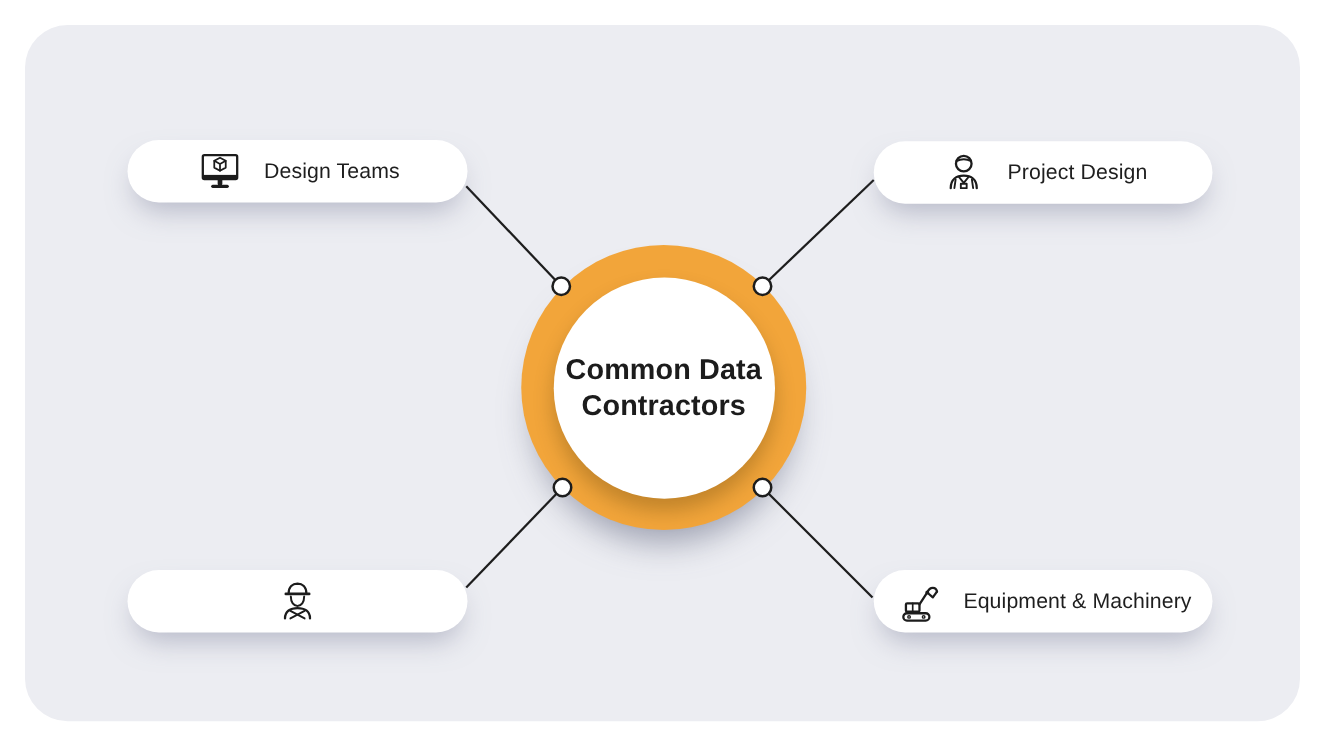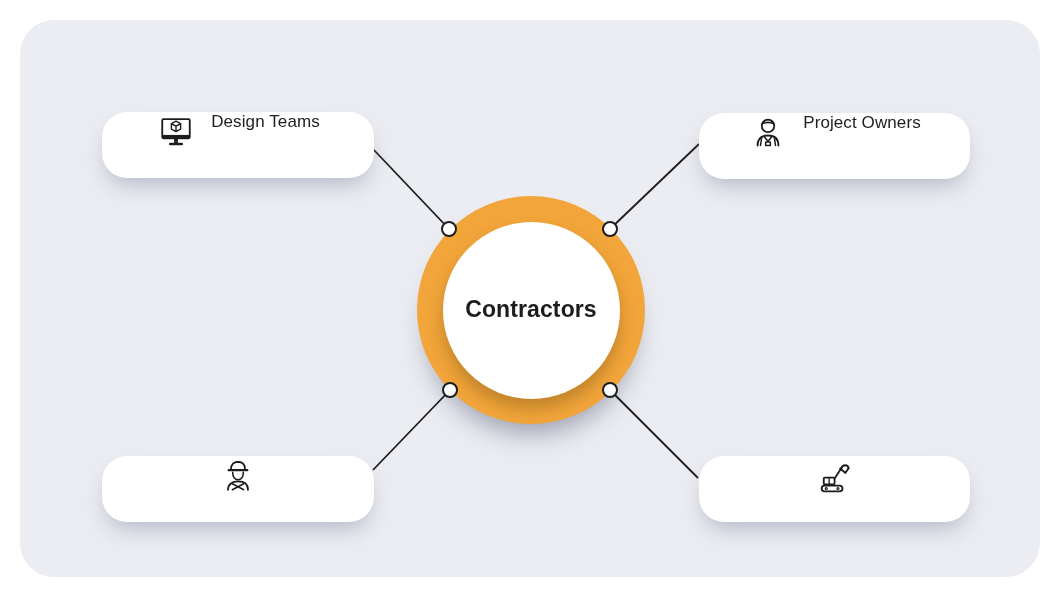--- a/index.html
+++ b/index.html
@@ -22,41 +22,42 @@
     display:flex; align-items:center; justify-content:center;
   }
   .hub-inner {
     width:177px; height:177px; border-radius:50%; background:#ffffff;
     box-shadow:0 10px 16px rgba(70,45,0,0.28);
     display:flex; flex-direction:column; align-items:center; justify-content:center;
     text-align:center; font-size:23px; font-weight:700; color:#1c1c1c; line-height:1.27;
     letter-spacing:0.1px;
   }
   .pill {
-    position:absolute; height:66px; background:#ffffff; border-radius:25px;
-    display:flex; justify-content:center; gap:15px; z-index:4;
+    position:absolute; height:50px; background:#ffffff; border-radius:25px;
+    display:flex; align-items:center; justify-content:center; gap:15px; z-index:4;
     box-shadow:0 12px 22px -6px rgba(125,130,155,0.5);
     color:#1e1e1e; font-size:17px; font-weight:500; letter-spacing:0.1px;
   }
   .pill .icon { display:flex; align-items:center; justify-content:center; width:40px; height:40px; }
   .pill .icon svg { display:block; stroke:#1c1c1c; fill:none; stroke-width:2.2; stroke-linecap:round; stroke-linejoin:round; }
   .pos-tl { left:102px; top:112px; width:272px; }
   .pos-tr { left:699px; top:113px; width:271px; }
   .pos-bl { left:102px; top:456px; width:272px; }
   .pos-br { left:699px; top:456px; width:271px; }
   .label { white-space:nowrap; }
 </style>
 </head>
 <body>
 
 <div class="stage">
   <div class="panel"></div>
 
   <div class="hub">
     <div class="hub-inner">
+      <span>Common Data</span>
       <span>Contractors</span>
     </div>
   </div>
 
   <svg class="connectors" viewBox="0 0 1060 596">
     <g stroke="#1d1d1d" stroke-width="1.8">
       <line x1="373" y1="149" x2="449" y2="229"></line>
       <line x1="699" y1="144" x2="610" y2="229"></line>
       <line x1="450" y1="390" x2="373" y2="470"></line>
       <line x1="610" y1="390" x2="698" y2="478"></line>
@@ -90,21 +91,21 @@
       <svg width="40" height="40" viewBox="0 0 48 48">
         <circle cx="24" cy="15.5" r="7.5"></circle>
         <path d="M16.9 13.1 Q24 9.4 31.1 13.1" stroke-width="1.8"></path>
         <path d="M11.5 39 c0,-8.5 5.5,-12 12.5,-12 c7,0 12.5,3.5 12.5,12"></path>
         <path d="M19.5 28.5 L24 34 L28.5 28.5" stroke-width="1.8"></path>
         <line x1="16.2" y1="30.6" x2="15" y2="39" stroke-width="1.8"></line>
         <line x1="31.8" y1="30.6" x2="33" y2="39" stroke-width="1.8"></line>
         <rect x="21.2" y="34.8" width="5.6" height="4.2" stroke-width="1.8"></rect>
       </svg>
     </span>
-    <span class="label">Project Owners</span>
+    <span class="label">Project Design</span>
   </div>
 
   <div class="pill pos-bl">
     <span class="icon">
       <svg width="40" height="40" viewBox="0 0 48 48">
         <path d="M15.5 16.5 c0,-6.5 3.8,-9.5 8.5,-9.5 c4.7,0 8.5,3 8.5,9.5"></path>
         <path d="M21.5 7.6 h5" stroke-width="1.8"></path>
         <line x1="12.8" y1="17" x2="35.2" y2="17" stroke-width="2.6"></line>
         <path d="M17.6 19.5 c0,5.5 2.7,9 6.4,9 c3.7,0 6.4,-3.5 6.4,-9" stroke-width="1.9"></path>
         <path d="M12 40.5 c0,-7 5.3,-10 12,-10 c6.7,0 12,3 12,10"></path>
@@ -121,14 +122,15 @@
         <circle cx="13.5" cy="39" r="1.2" stroke-width="1.4"></circle>
         <circle cx="27.5" cy="39" r="1.2" stroke-width="1.4"></circle>
         <rect x="10.5" y="26" width="13" height="8" rx="1.2"></rect>
         <line x1="17" y1="26" x2="17" y2="34" stroke-width="1.6"></line>
         <path d="M23.5 27 L31 15.5"></path>
         <path d="M31 15.5 c2.5,-6 8.5,-5.5 9.3,-0.8"></path>
         <path d="M40.3 14.7 L36.3 20.3 L32.3 16.8"></path>
         <circle cx="31" cy="15.5" r="1.2" stroke-width="1.4"></circle>
       </svg>
     </span>
+    <span class="label">Equipment &amp; Machinery</span>
   </div>
 </div>
 
 </body></html>

